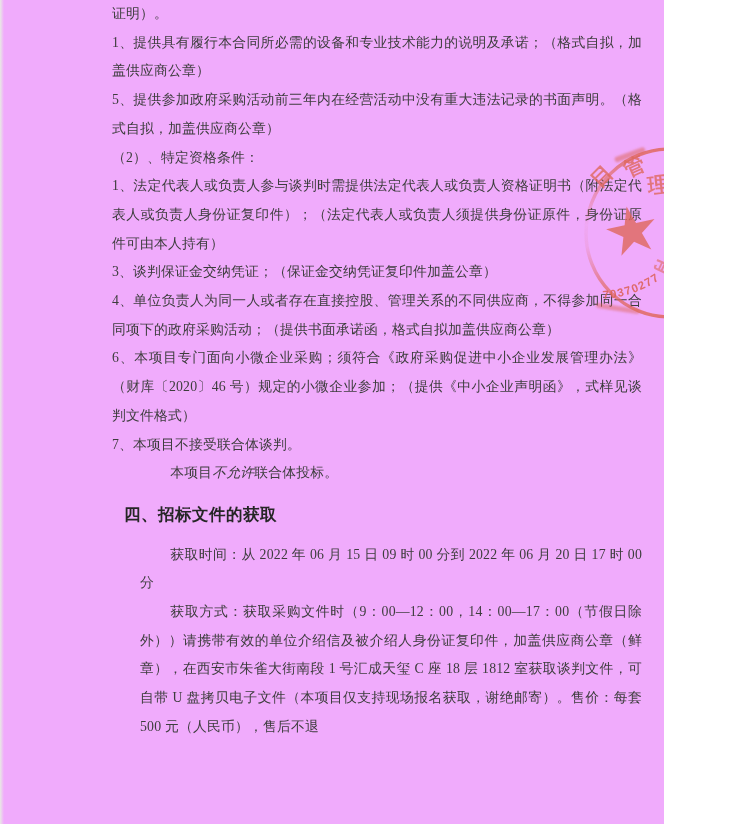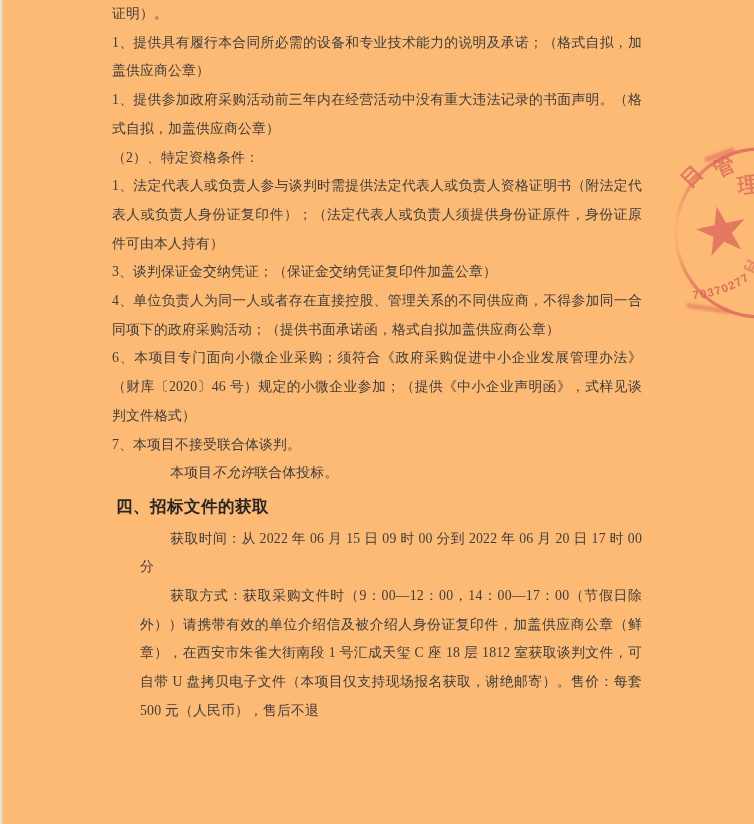--- a/index.html
+++ b/index.html
@@ -1,22 +1,22 @@
 <!DOCTYPE html>
 <html><head>
 <meta charset="utf-8">
 <style>
   html, body { margin: 0; padding: 0; background: #ffffff; }
 
   .page {
     position: relative;
-    width: 754px;
+    width: 664px;
     height: 824px;
     overflow: hidden;
-    background: #fdba74;
+    background: #f0abfc;
     font-family: "Liberation Serif", serif;
   }
 
   
   .scan-edge {
     position: absolute;
     left: 0; top: 0; bottom: 0;
     width: 4px;
     background: linear-gradient(to right, #e9e9e5, rgba(252,252,249,0));
   }
@@ -33,21 +33,21 @@
     margin: 0;
     font-size: 13.8px;
     line-height: 28.7px;
     text-align: justify;
     letter-spacing: 0.2px;
   }
 
   .content p.indent { text-indent: 2.2em; margin-left: 28px; }
 
   .content h3 {
-    margin: 4px;
+    margin: 12px;
     font-size: 16.5px;
     line-height: 28.7px;
     font-weight: bold;
     color: #262626;
     font-family: "Liberation Sans", sans-serif;
     letter-spacing: 0.5px;
   }
 
   .em-italic { font-style: italic; }
 
@@ -62,21 +62,21 @@
 </style>
 </head>
 <body>
 
 <div class="page">
   <div class="scan-edge"></div>
 
   <div class="content">
     <p>证明）。</p>
     <p>1、提供具有履行本合同所必需的设备和专业技术能力的说明及承诺；（格式自拟，加盖供应商公章）</p>
-    <p>1、提供参加政府采购活动前三年内在经营活动中没有重大违法记录的书面声明。（格式自拟，加盖供应商公章）</p>
+    <p>5、提供参加政府采购活动前三年内在经营活动中没有重大违法记录的书面声明。（格式自拟，加盖供应商公章）</p>
     <p>（2）、特定资格条件：</p>
     <p>1、法定代表人或负责人参与谈判时需提供法定代表人或负责人资格证明书（附法定代表人或负责人身份证复印件）；（法定代表人或负责人须提供身份证原件，身份证原件可由本人持有）</p>
     <p>3、谈判保证金交纳凭证；（保证金交纳凭证复印件加盖公章）</p>
     <p>4、单位负责人为同一人或者存在直接控股、管理关系的不同供应商，不得参加同一合同项下的政府采购活动；（提供书面承诺函，格式自拟加盖供应商公章）</p>
     <p>6、本项目专门面向小微企业采购；须符合《政府采购促进中小企业发展管理办法》（财库〔2020〕46 号）规定的小微企业参加；（提供《中小企业声明函》，式样见谈判文件格式）</p>
     <p>7、本项目不接受联合体谈判。</p>
 
     <p class="indent"><span>本项目</span><span class="em-italic">不允许</span><span>联合体投标。</span></p>
 
     <h3>四、招标文件的获取</h3>

